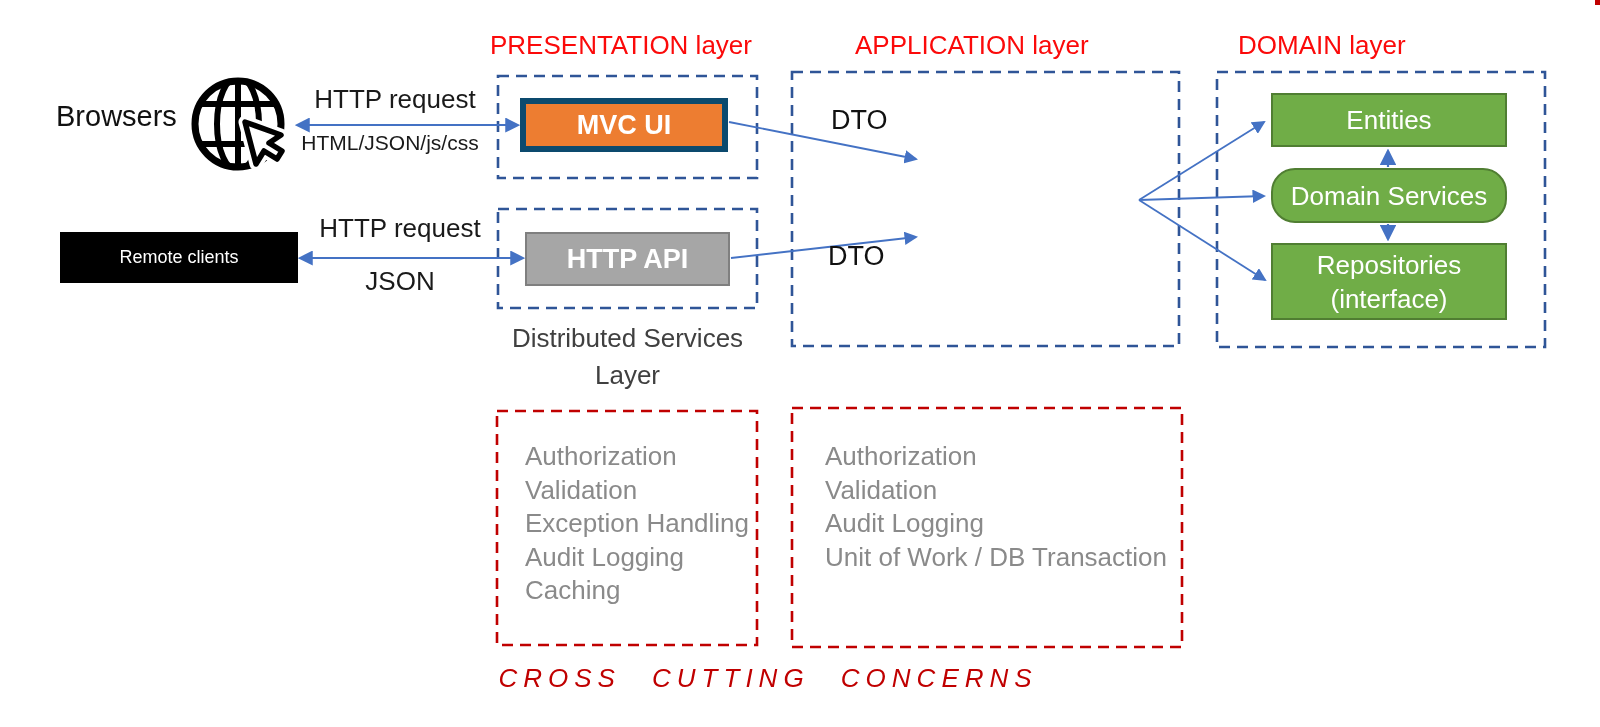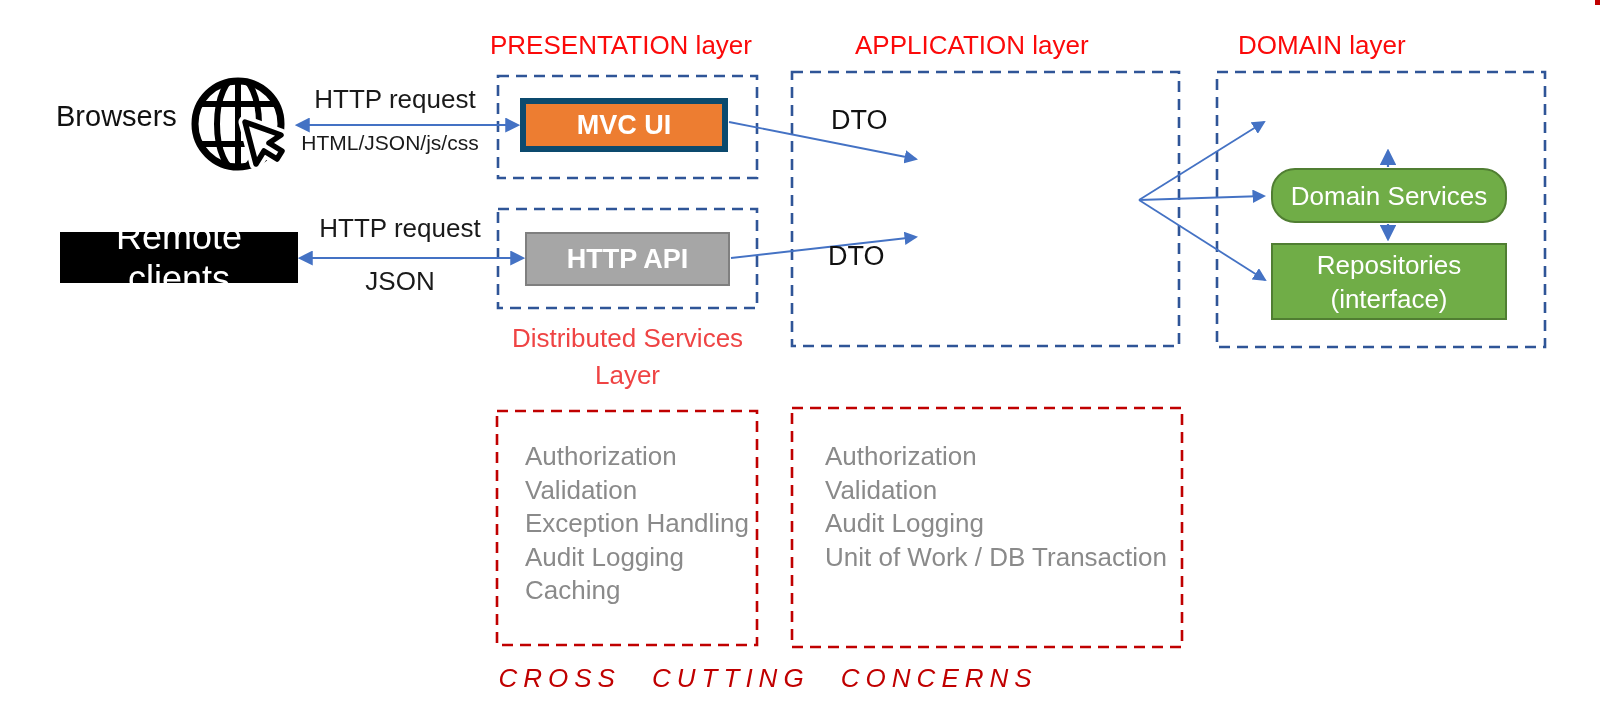--- a/index.html
+++ b/index.html
@@ -7,28 +7,28 @@
           font-family:"Liberation Sans",sans-serif;}
   .overlay{position:absolute;left:0;top:0;width:1600px;height:727px;}
   .abs{position:absolute;}
   .layer-title{color:#fb0a0a;font-size:26px;text-align:left;white-space:nowrap;}
   .solid-box{position:absolute;display:flex;align-items:center;justify-content:center;
              text-align:center;color:#ffffff;box-sizing:border-box;}
   .mvc{background:#ED7D31;border:6px solid #0c4a6e;font-weight:bold;font-size:27px;}
   .api{background:#A6A6A6;border:2px solid #7F7F7F;font-weight:bold;font-size:27px;}
   .appsvc{background:#4472C4;border:2px solid #2F5597;font-weight:bold;font-size:27px;line-height:37px;padding:0 30px;}
   .green{background:#70AD47;border:2px solid #507E32;font-size:26px;line-height:34px;padding:0 10px;}
-  .black-box{background:#000000;border:1px solid #000;color:#fff;font-size:36px;}
+  .black-box{background:#000000;border:1px solid #000;color:#fff;font-size:18px;}
   .conn-label{position:absolute;color:#1a1a1a;font-size:26px;text-align:center;white-space:nowrap;}
   .conn-sub{position:absolute;color:#1a1a1a;font-size:21px;text-align:center;white-space:nowrap;}
   .dto{position:absolute;color:#111;font-size:27px;white-space:nowrap;}
   .gray-list{position:absolute;color:#8a8a8a;font-size:26px;line-height:33.5px;white-space:nowrap;margin-left:12px;}
   .cross{position:absolute;color:#C00000;font-size:26px;font-style:italic;
          letter-spacing:6px;word-spacing:18px;text-align:center;white-space:nowrap;}
-  .dist-title{position:absolute;color:#ef4444;font-size:26px;text-align:center;line-height:37px;}
+  .dist-title{position:absolute;color:#404040;font-size:26px;text-align:center;line-height:37px;}
   .browsers-label{position:absolute;color:#111;font-size:29px;white-space:nowrap;}
 </style>
 </head>
 <body>
 
 <div class="canvas">
 
   <svg class="overlay" width="1600" height="727" viewBox="0 0 1600 727" xmlns="http://www.w3.org/2000/svg">
     <defs>
       <marker id="ah" viewBox="0 0 10 10" refX="8.5" refY="5" markerWidth="7.5" markerHeight="7.5" orient="auto-start-reverse">
@@ -88,20 +88,21 @@
   <div class="conn-label" style="left:305px;top:213px;width:190px;">HTTP request</div>
   <div class="conn-label" style="left:305px;top:266px;width:190px;">JSON</div>
 
   <div class="dto" style="left:831px;top:105px;">DTO</div>
   <div class="dto" style="left:828px;top:241px;">DTO</div>
 
   <div class="solid-box mvc" style="left:520px;top:98px;width:208px;height:54px;">MVC UI</div>
   <div class="solid-box api" style="left:525px;top:232px;width:205px;height:54px;">HTTP API</div>
 
 
+  <div class="solid-box green" style="left:1271px;top:93px;width:236px;height:54px;">Entities</div>
   <div class="solid-box green" style="left:1271px;top:168px;width:236px;height:55px;border-radius:24px;">Domain Services</div>
   <div class="solid-box green" style="left:1271px;top:243px;width:236px;height:77px;">Repositories (interface)</div>
 
   <div class="dist-title" style="left:480px;top:320px;width:295px;">
     <span>Distributed Services</span><br>
     <span>Layer</span>
   </div>
 
   <div class="gray-list" style="left:513px;top:440px;">
     <div>Authorization</div>

